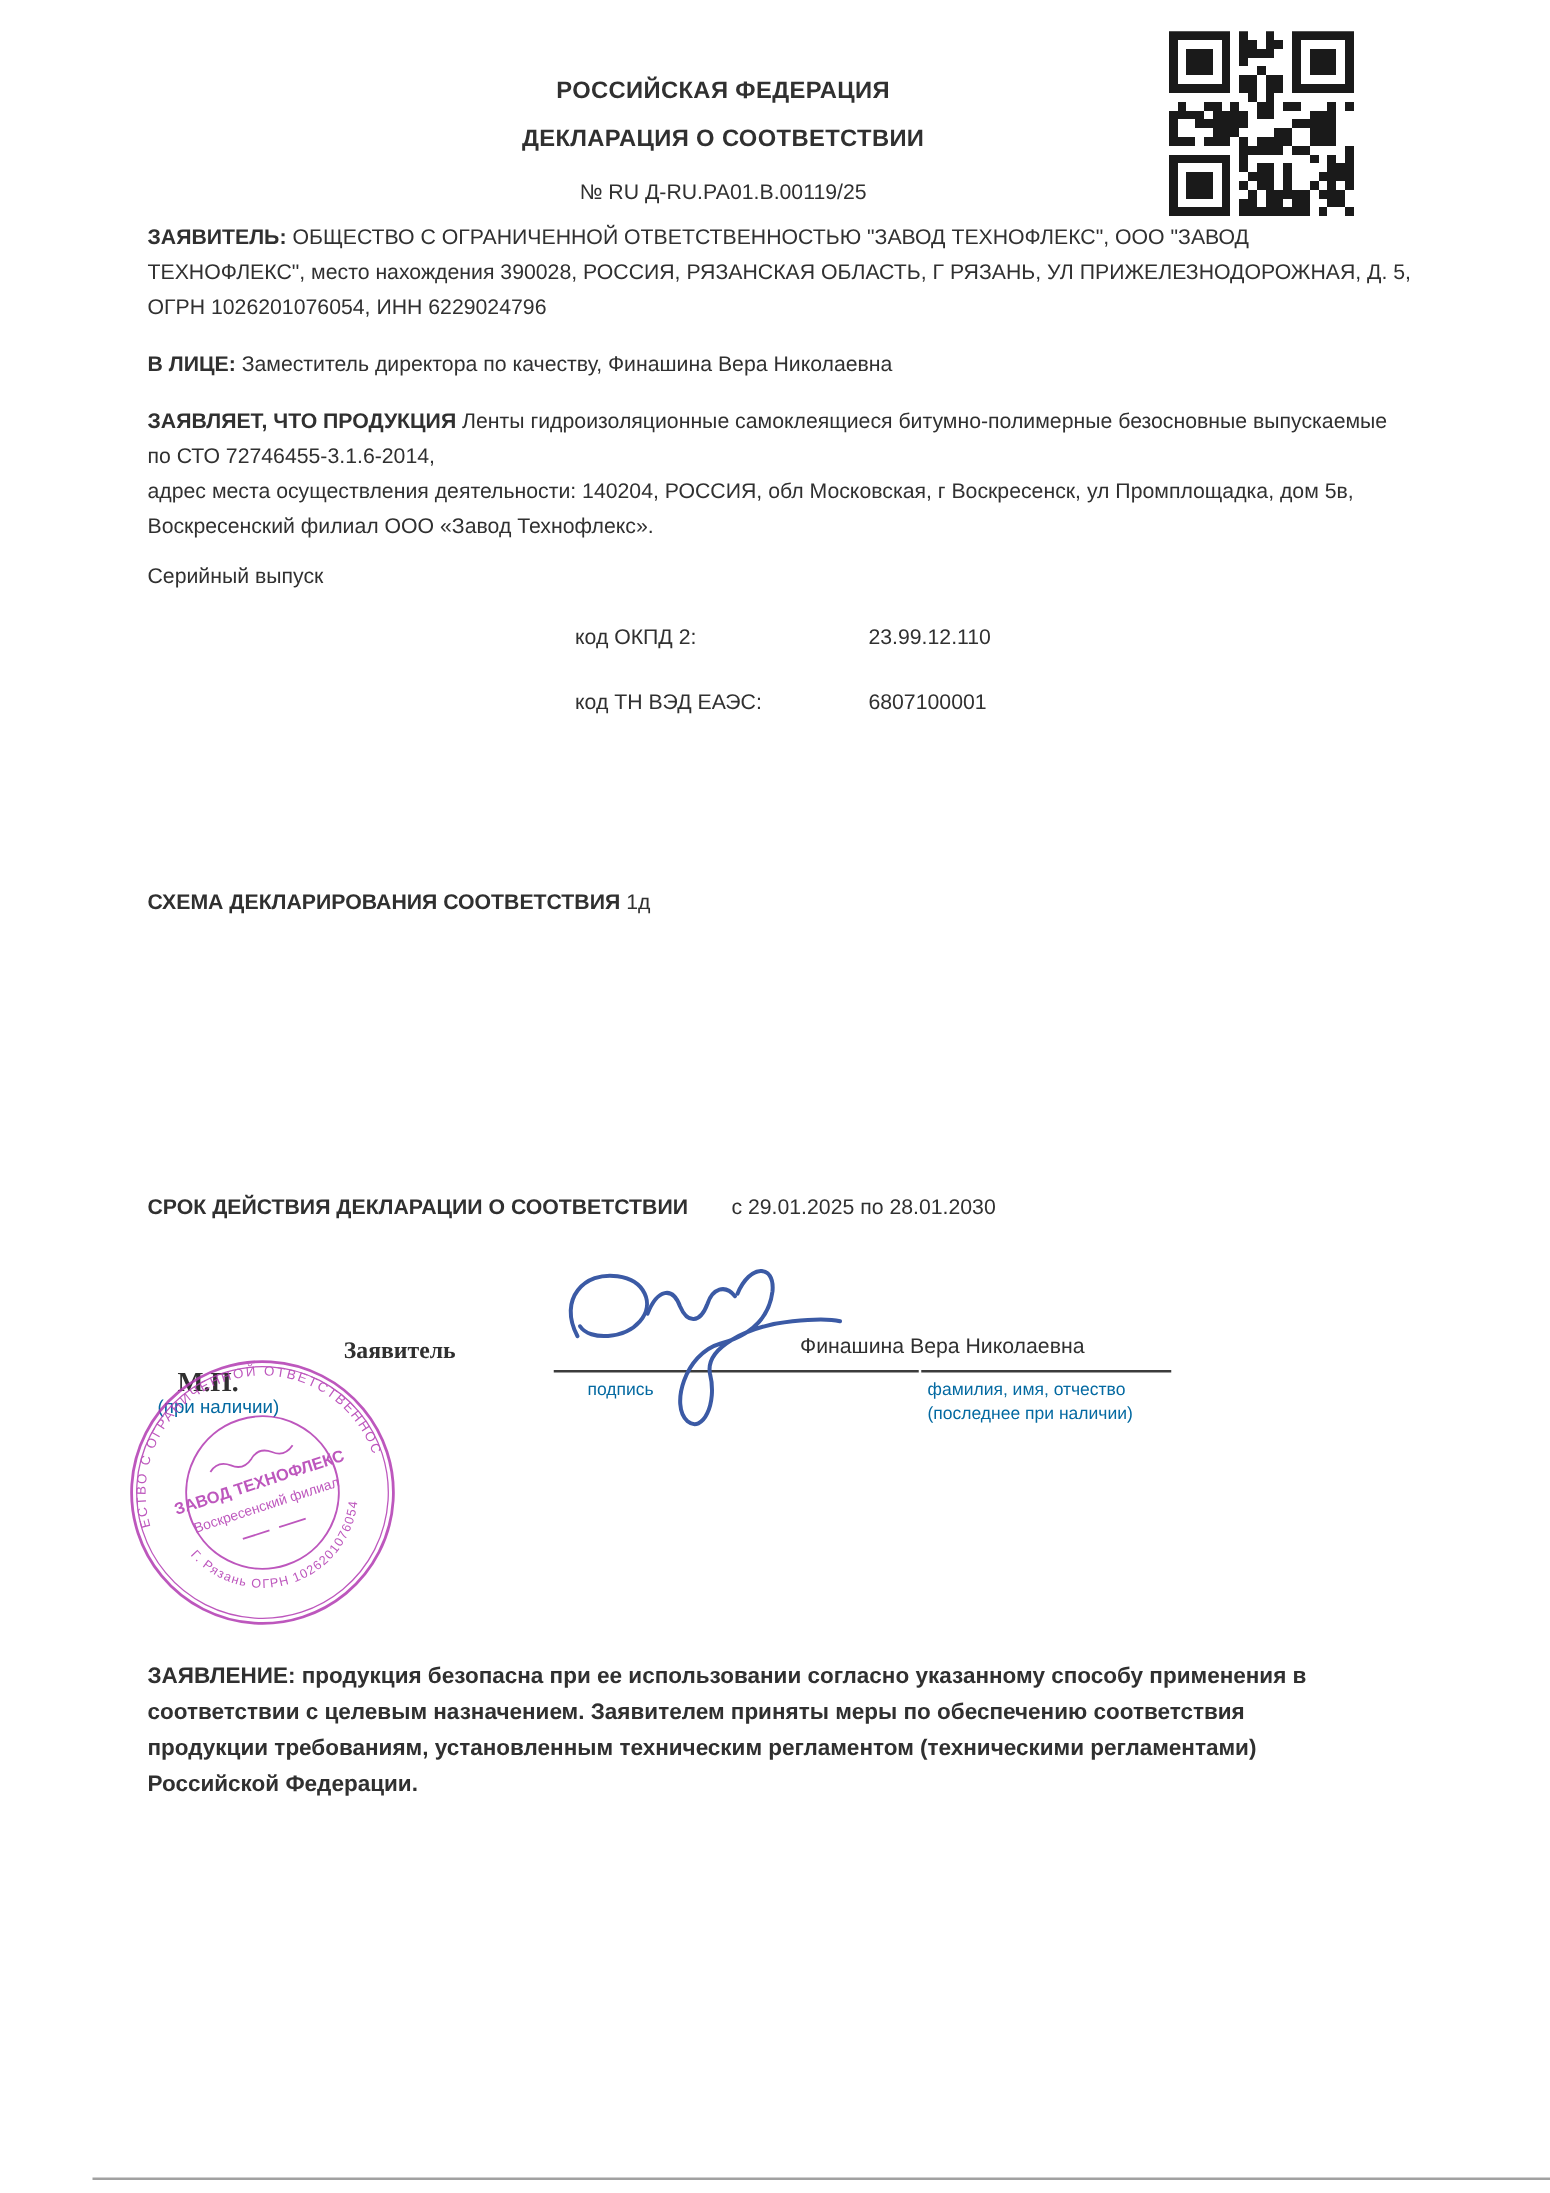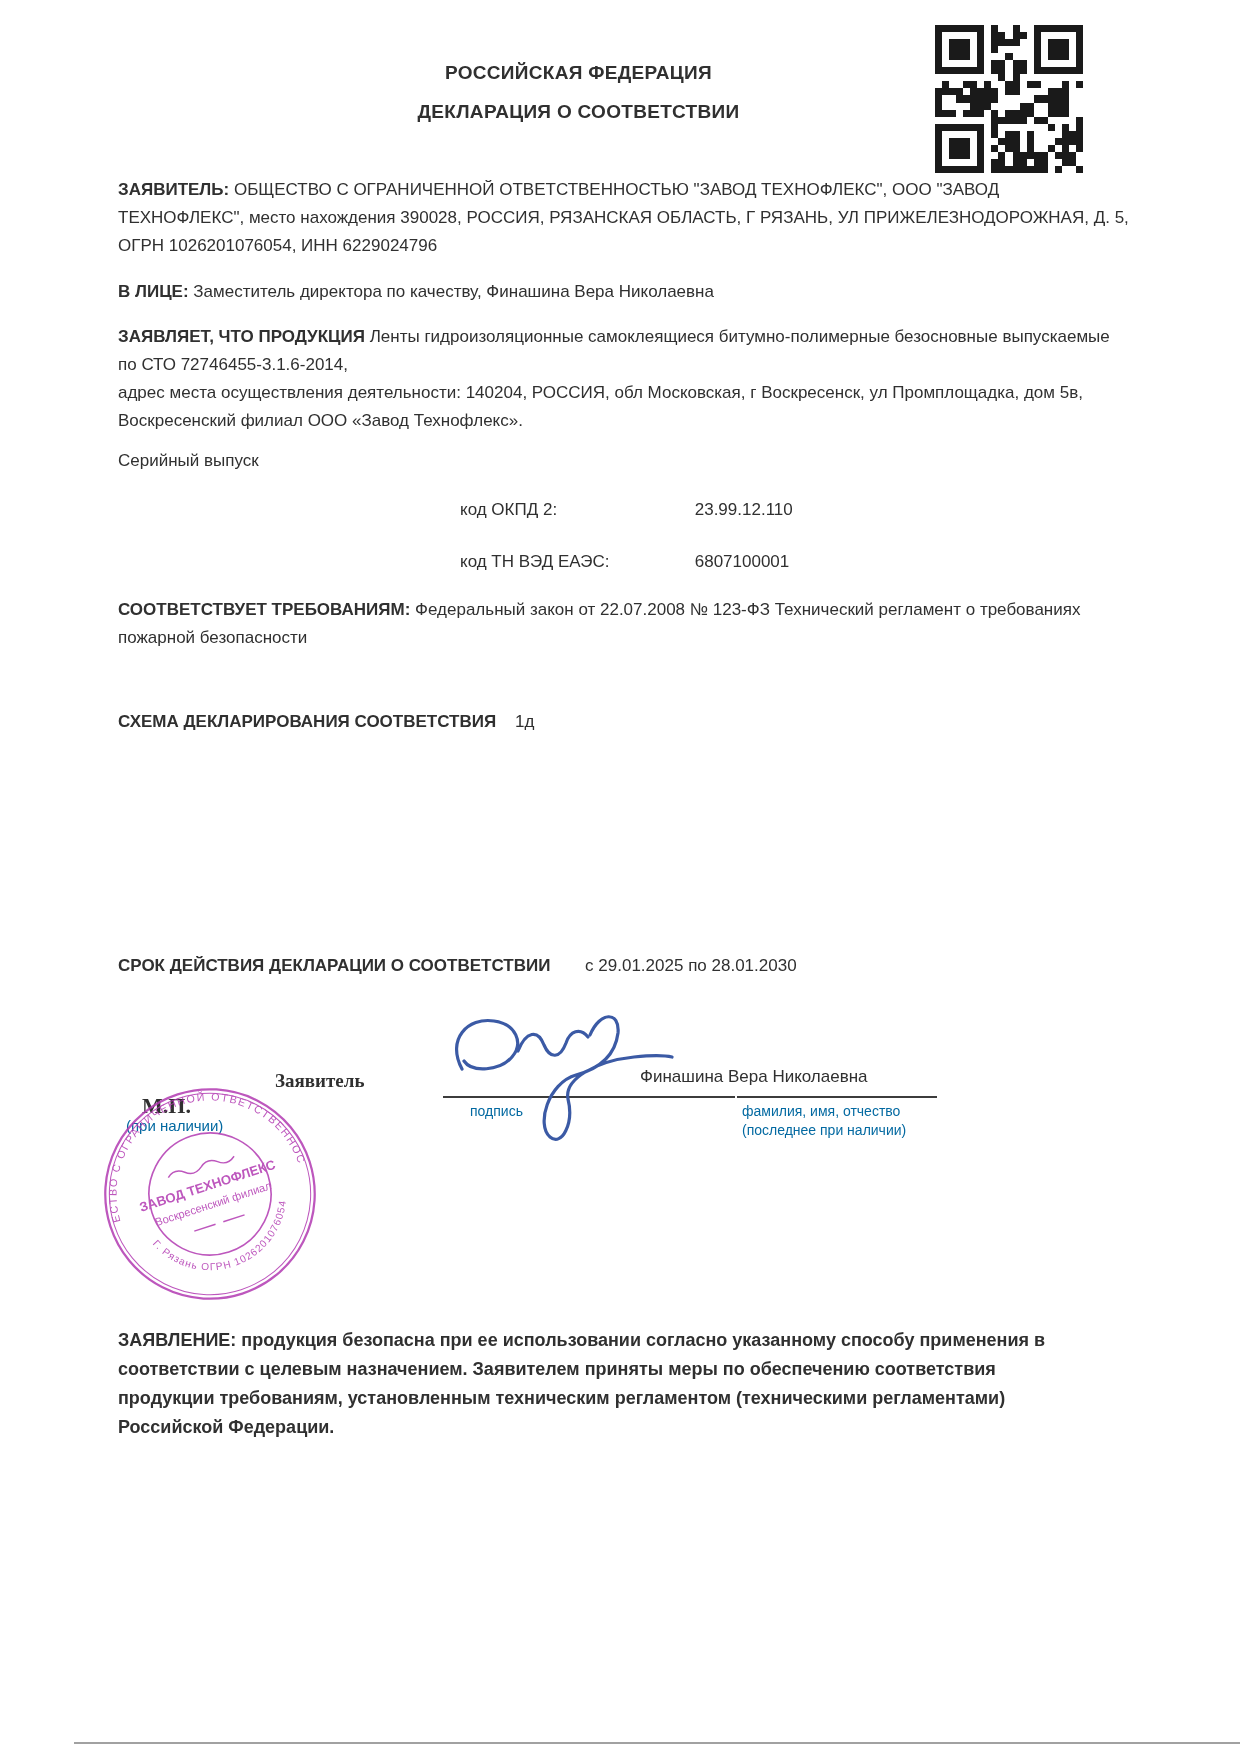--- a/index.html
+++ b/index.html
@@ -182,20 +182,21 @@
         <rect x="15" y="1" width="5" height="5" fill="#fff"></rect>
         <rect x="16" y="2" width="3" height="3"></rect>
         <rect x="0" y="14" width="7" height="7"></rect>
         <rect x="1" y="15" width="5" height="5" fill="#fff"></rect>
         <rect x="2" y="16" width="3" height="3"></rect>
       </g>
   </svg>
 
   <div class="hdr country">РОССИЙСКАЯ ФЕДЕРАЦИЯ</div>
   <div class="hdr title">ДЕКЛАРАЦИЯ О СООТВЕТСТВИИ</div>
+  <div class="hdr number">№ RU Д-RU.РА01.В.00119/25</div>
 
   <div class="sec" style="top:176px">
     <b>ЗАЯВИТЕЛЬ:</b>
     <span>ОБЩЕСТВО С ОГРАНИЧЕННОЙ ОТВЕТСТВЕННОСТЬЮ "ЗАВОД ТЕХНОФЛЕКС", ООО "ЗАВОД ТЕХНОФЛЕКС", место нахождения 390028, РОССИЯ,  РЯЗАНСКАЯ ОБЛАСТЬ, Г РЯЗАНЬ, УЛ ПРИЖЕЛЕЗНОДОРОЖНАЯ, Д. 5, ОГРН 1026201076054, ИНН 6229024796</span>
   </div>
 
   <div class="sec" style="top:278px">
     <b>В ЛИЦЕ:</b>
     <span>Заместитель директора по качеству, Финашина Вера Николаевна</span>
   </div>
@@ -212,28 +213,24 @@
 
   <div class="code-row" style="top:500px">
     <b class="code-lbl">код ОКПД 2:</b>
     <span>23.99.12.110</span>
   </div>
   <div class="code-row" style="top:552px">
     <b class="code-lbl">код ТН ВЭД ЕАЭС:</b>
     <span>6807100001</span>
   </div>
 
-  <div class="sec" style="top:596px">
-    <b>СООТВЕТСТВУЕТ ТРЕБОВАНИЯМ:</b>
-    <span>Федеральный закон от 22.07.2008 № 123-ФЗ Технический регламент о требованиях пожарной безопасности</span>
-  </div>
 
   <div class="sec" style="top:708px">
     <b>СХЕМА ДЕКЛАРИРОВАНИЯ СООТВЕТСТВИЯ</b>
-    <span style="margin-left:14px">1д</span>
+    <span style="">1д</span>
   </div>
 
 
   <div class="sec" style="top:952px">
     <b>СРОК ДЕЙСТВИЯ ДЕКЛАРАЦИИ О СООТВЕТСТВИИ</b>
     <span style="margin-left:30px">с 29.01.2025 по 28.01.2030</span>
   </div>
 
   <div class="serif" style="left:275px; top:1070px">Заявитель</div>
 

